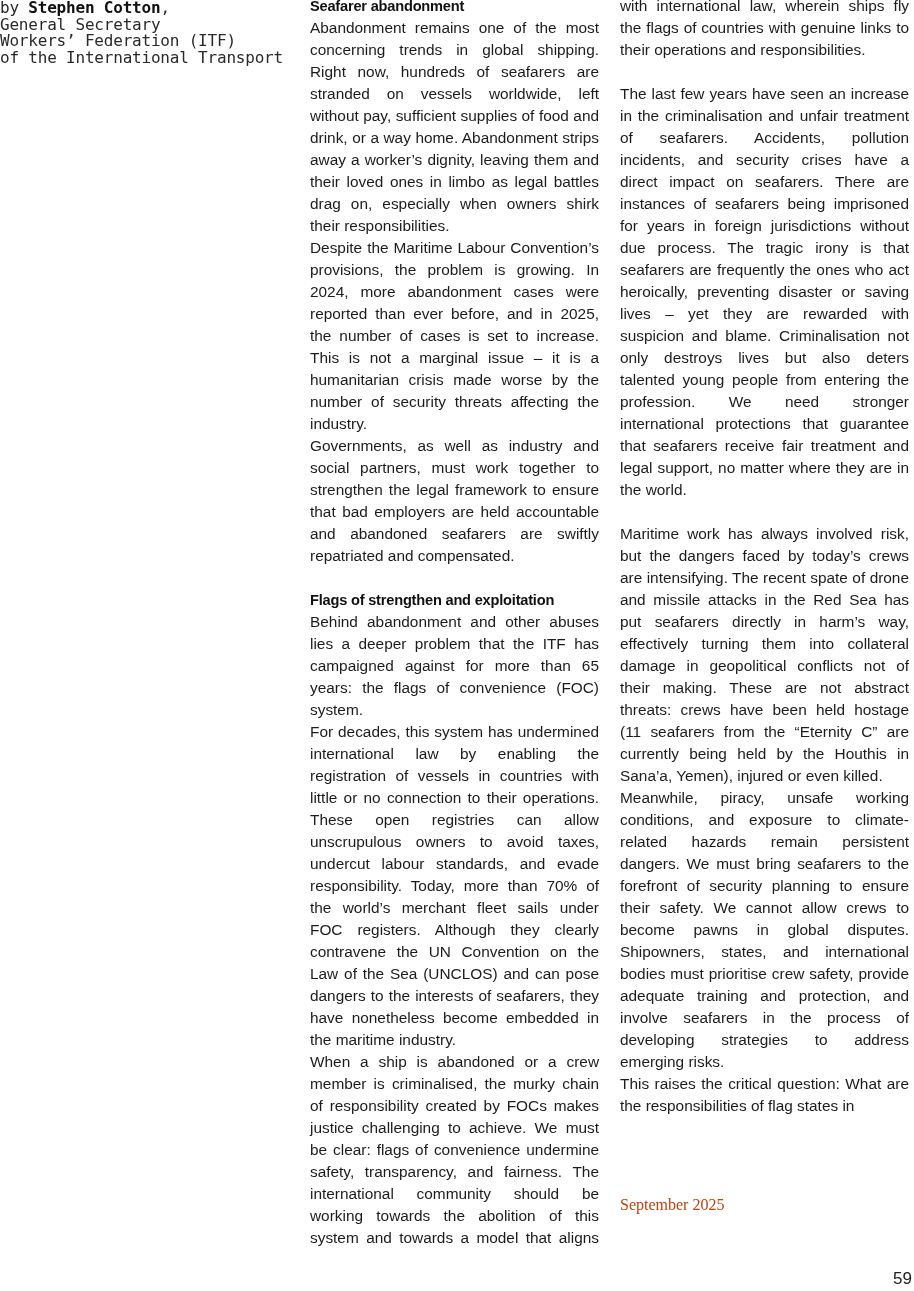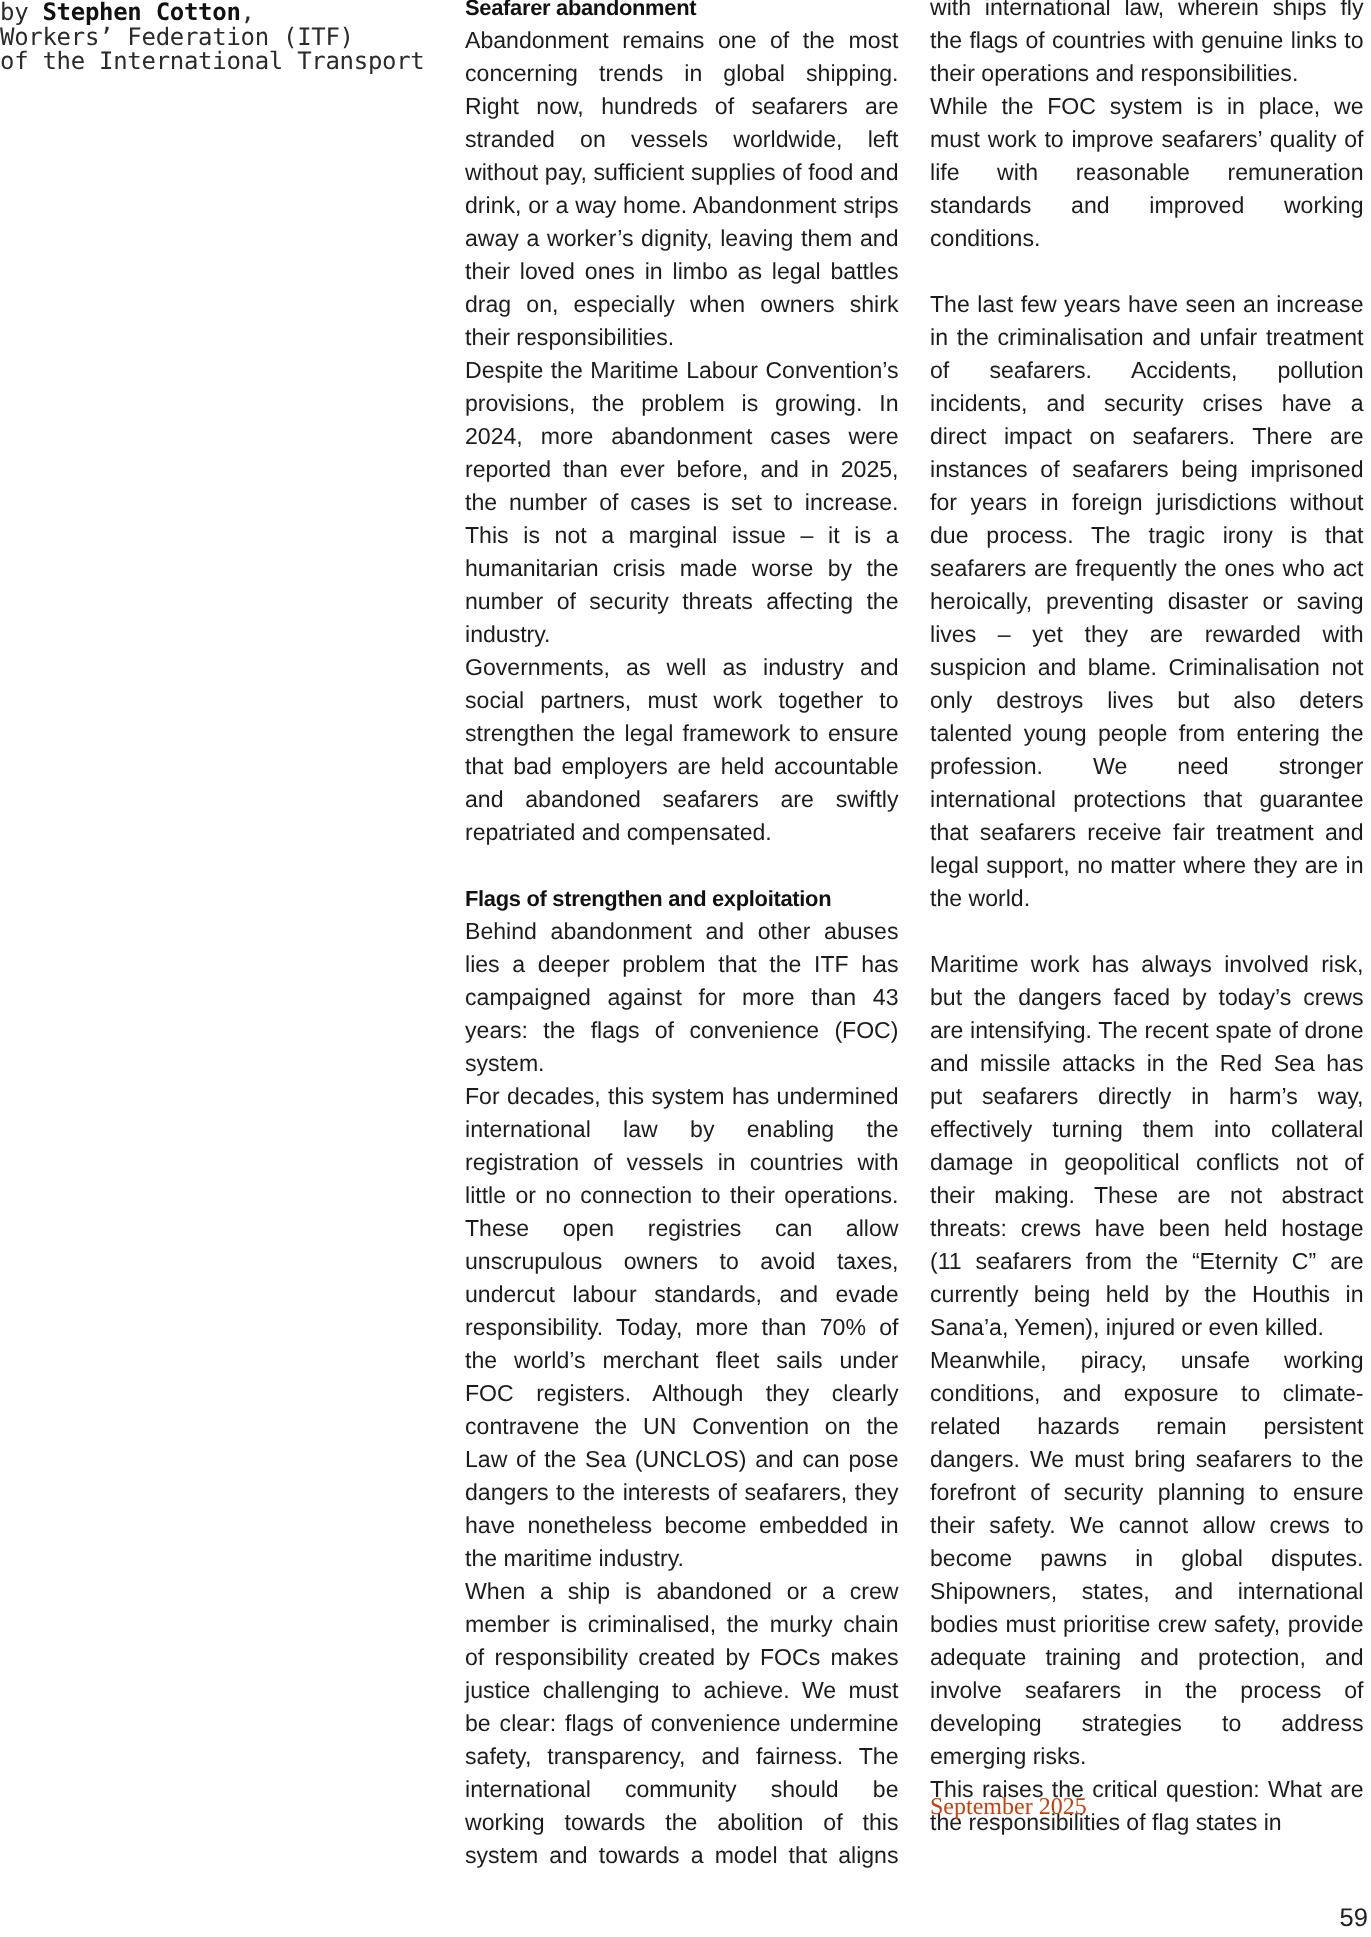--- a/index.html
+++ b/index.html
@@ -27,39 +27,39 @@
   .footer-page {
     position: absolute; right: 2px; top: 1269px;
     font-family: "Liberation Sans", sans-serif; font-size: 17px; color: #222; text-align: center;
   }
 </style>
 </head>
 <body>
 
 <div class="byline">
   <div><span>by </span><b>Stephen Cotton</b><span>,</span></div>
+  <div>General Secretary</div>
   <div>Workers’ Federation (ITF)</div>
   <div>of the International Transport</div>
 </div>
 
 <div class="col" id="col2">
   <h3>Seafarer abandonment</h3>
   <p>Abandonment remains one of the most concerning trends in global shipping. Right now, hundreds of seafarers are stranded on vessels worldwide, left without pay, sufficient supplies of food and drink, or a way home. Abandonment strips away a worker’s dignity, leaving them and their loved ones in limbo as legal battles drag on, especially when owners shirk their responsibilities.</p>
   <p>Despite the Maritime Labour Convention’s provisions, the problem is growing. In 2024, more abandonment cases were reported than ever before, and in 2025, the number of cases is set to increase. This is not a marginal issue – it is a humanitarian crisis made worse by the number of security threats affecting the industry.</p>
   <p>Governments, as well as industry and social partners, must work together to strengthen the legal framework to ensure that bad employers are held accountable and abandoned seafarers are swiftly repatriated and compensated.</p>
   <div class="gap"></div>
   <h3>Flags of strengthen and exploitation</h3>
-  <p>Behind abandonment and other abuses lies a deeper problem that the ITF has campaigned against for more than 43 years: the flags of convenience (FOC) system.</p>
+  <p>Behind abandonment and other abuses lies a deeper problem that the ITF has campaigned against for more than 65 years: the flags of convenience (FOC) system.</p>
   <p>For decades, this system has undermined international law by enabling the registration of vessels in countries with little or no connection to their operations. These open registries can allow unscrupulous owners to avoid taxes, undercut labour standards, and evade responsibility. Today, more than 70% of the world’s merchant fleet sails under FOC registers. Although they clearly contravene the UN Convention on the Law of the Sea (UNCLOS) and can pose dangers to the interests of seafarers, they have nonetheless become embedded in the maritime industry.</p>
   <p id="flow-src" style="text-align-last: justify;">When a ship is abandoned or a crew member is criminalised, the murky chain of responsibility created by FOCs makes justice challenging to achieve. We must be clear: flags of convenience undermine safety, transparency, and fairness. The international community should be working towards the abolition of this system and towards a model that aligns</p>
 </div>
 
 <div class="col" id="col3">
   <p id="flow-dst">with international law, wherein ships fly the flags of countries with genuine links to their operations and responsibilities.</p>
-  <p>While the FOC system is in place, we must work to improve seafarers’ quality of life with reasonable remuneration standards and improved working conditions.</p>
   <div class="gap"></div>
   <p>The last few years have seen an increase in the criminalisation and unfair treatment of seafarers. Accidents, pollution incidents, and security crises have a direct impact on seafarers. There are instances of seafarers being imprisoned for years in foreign jurisdictions without due process. The tragic irony is that seafarers are frequently the ones who act heroically, preventing disaster or saving lives – yet they are rewarded with suspicion and blame. Criminalisation not only destroys lives but also deters talented young people from entering the profession. We need stronger international protections that guarantee that seafarers receive fair treatment and legal support, no matter where they are in the world.</p>
   <div class="gap"></div>
   <p>Maritime work has always involved risk, but the dangers faced by today’s crews are intensifying. The recent spate of drone and missile attacks in the Red Sea has put seafarers directly in harm’s way, effectively turning them into collateral damage in geopolitical conflicts not of their making. These are not abstract threats: crews have been held hostage (11 seafarers from the “Eternity C” are currently being held by the Houthis in Sana’a, Yemen), injured or even killed.</p>
   <p>Meanwhile, piracy, unsafe working conditions, and exposure to climate-related hazards remain persistent dangers. We must bring seafarers to the forefront of security planning to ensure their safety. We cannot allow crews to become pawns in global disputes. Shipowners, states, and international bodies must prioritise crew safety, provide adequate training and protection, and involve seafarers in the process of developing strategies to address emerging risks.</p>
   <p>This raises the critical question: What are the responsibilities of flag states in</p>
 </div>
 
 <div class="footer-date">September 2025</div>
 <div class="footer-page">59</div>

